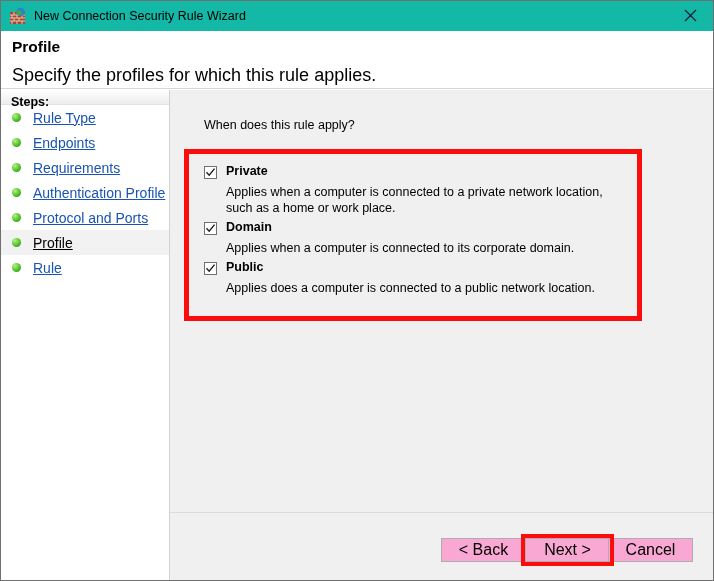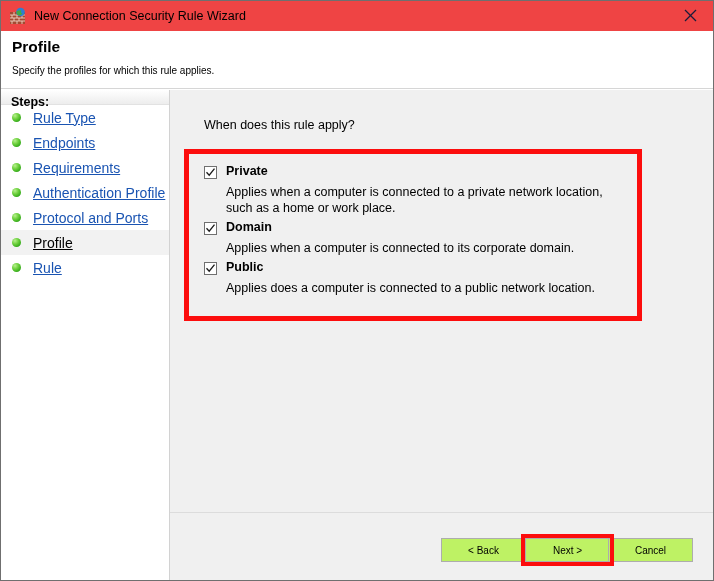--- a/index.html
+++ b/index.html
@@ -21,21 +21,21 @@
     background: #ffffff;
     overflow: hidden;
   }
 
   
   #titlebar {
     position: absolute;
     left: 0; top: 0;
     width: 712px;
     height: 30px;
-    background: #ef4444;
+    background: #14b8a6;
     display: flex;
     align-items: center;
   }
   #title-icon {
     width: 18px;
     height: 18px;
     margin-left: 8px;
     margin-right: 7px;
     position: relative;
     flex: none;
@@ -71,21 +71,21 @@
   #page-title {
     position: absolute;
     left: 11px; top: 7px;
     font-size: 15.5px;
     font-weight: bold;
     color: #000000;
   }
   #page-subtitle {
     position: absolute;
     left: 11px; top: 34px;
-    font-size: 10px;
+    font-size: 18px;
     color: #000000;
   }
 
   
   #sidebar {
     position: absolute;
     left: 0; top: 89px;
     width: 169px;
     height: 491px;
     background: #ffffff;
@@ -214,25 +214,25 @@
     height: 69px;
     background: #f0f0f0;
     border-top: 1px solid #dcdcdc;
     box-sizing: border-box;
   }
   .wiz-button {
     position: absolute;
     top: 25px;
     width: 85px;
     height: 24px;
-    background: #bef264;
+    background: #f9a8d4;
     border: 1px solid #adadad;
     box-sizing: border-box;
     font-family: "Liberation Sans", sans-serif;
-    font-size: 10px;
+    font-size: 16px;
     color: #000000;
     display: flex;
     align-items: center;
     justify-content: center;
     cursor: default;
     padding: 0;
   }
   #btn-back  { left: 271px; }
   #btn-next  { left: 355px; }
   #btn-cancel{ left: 438px; }

